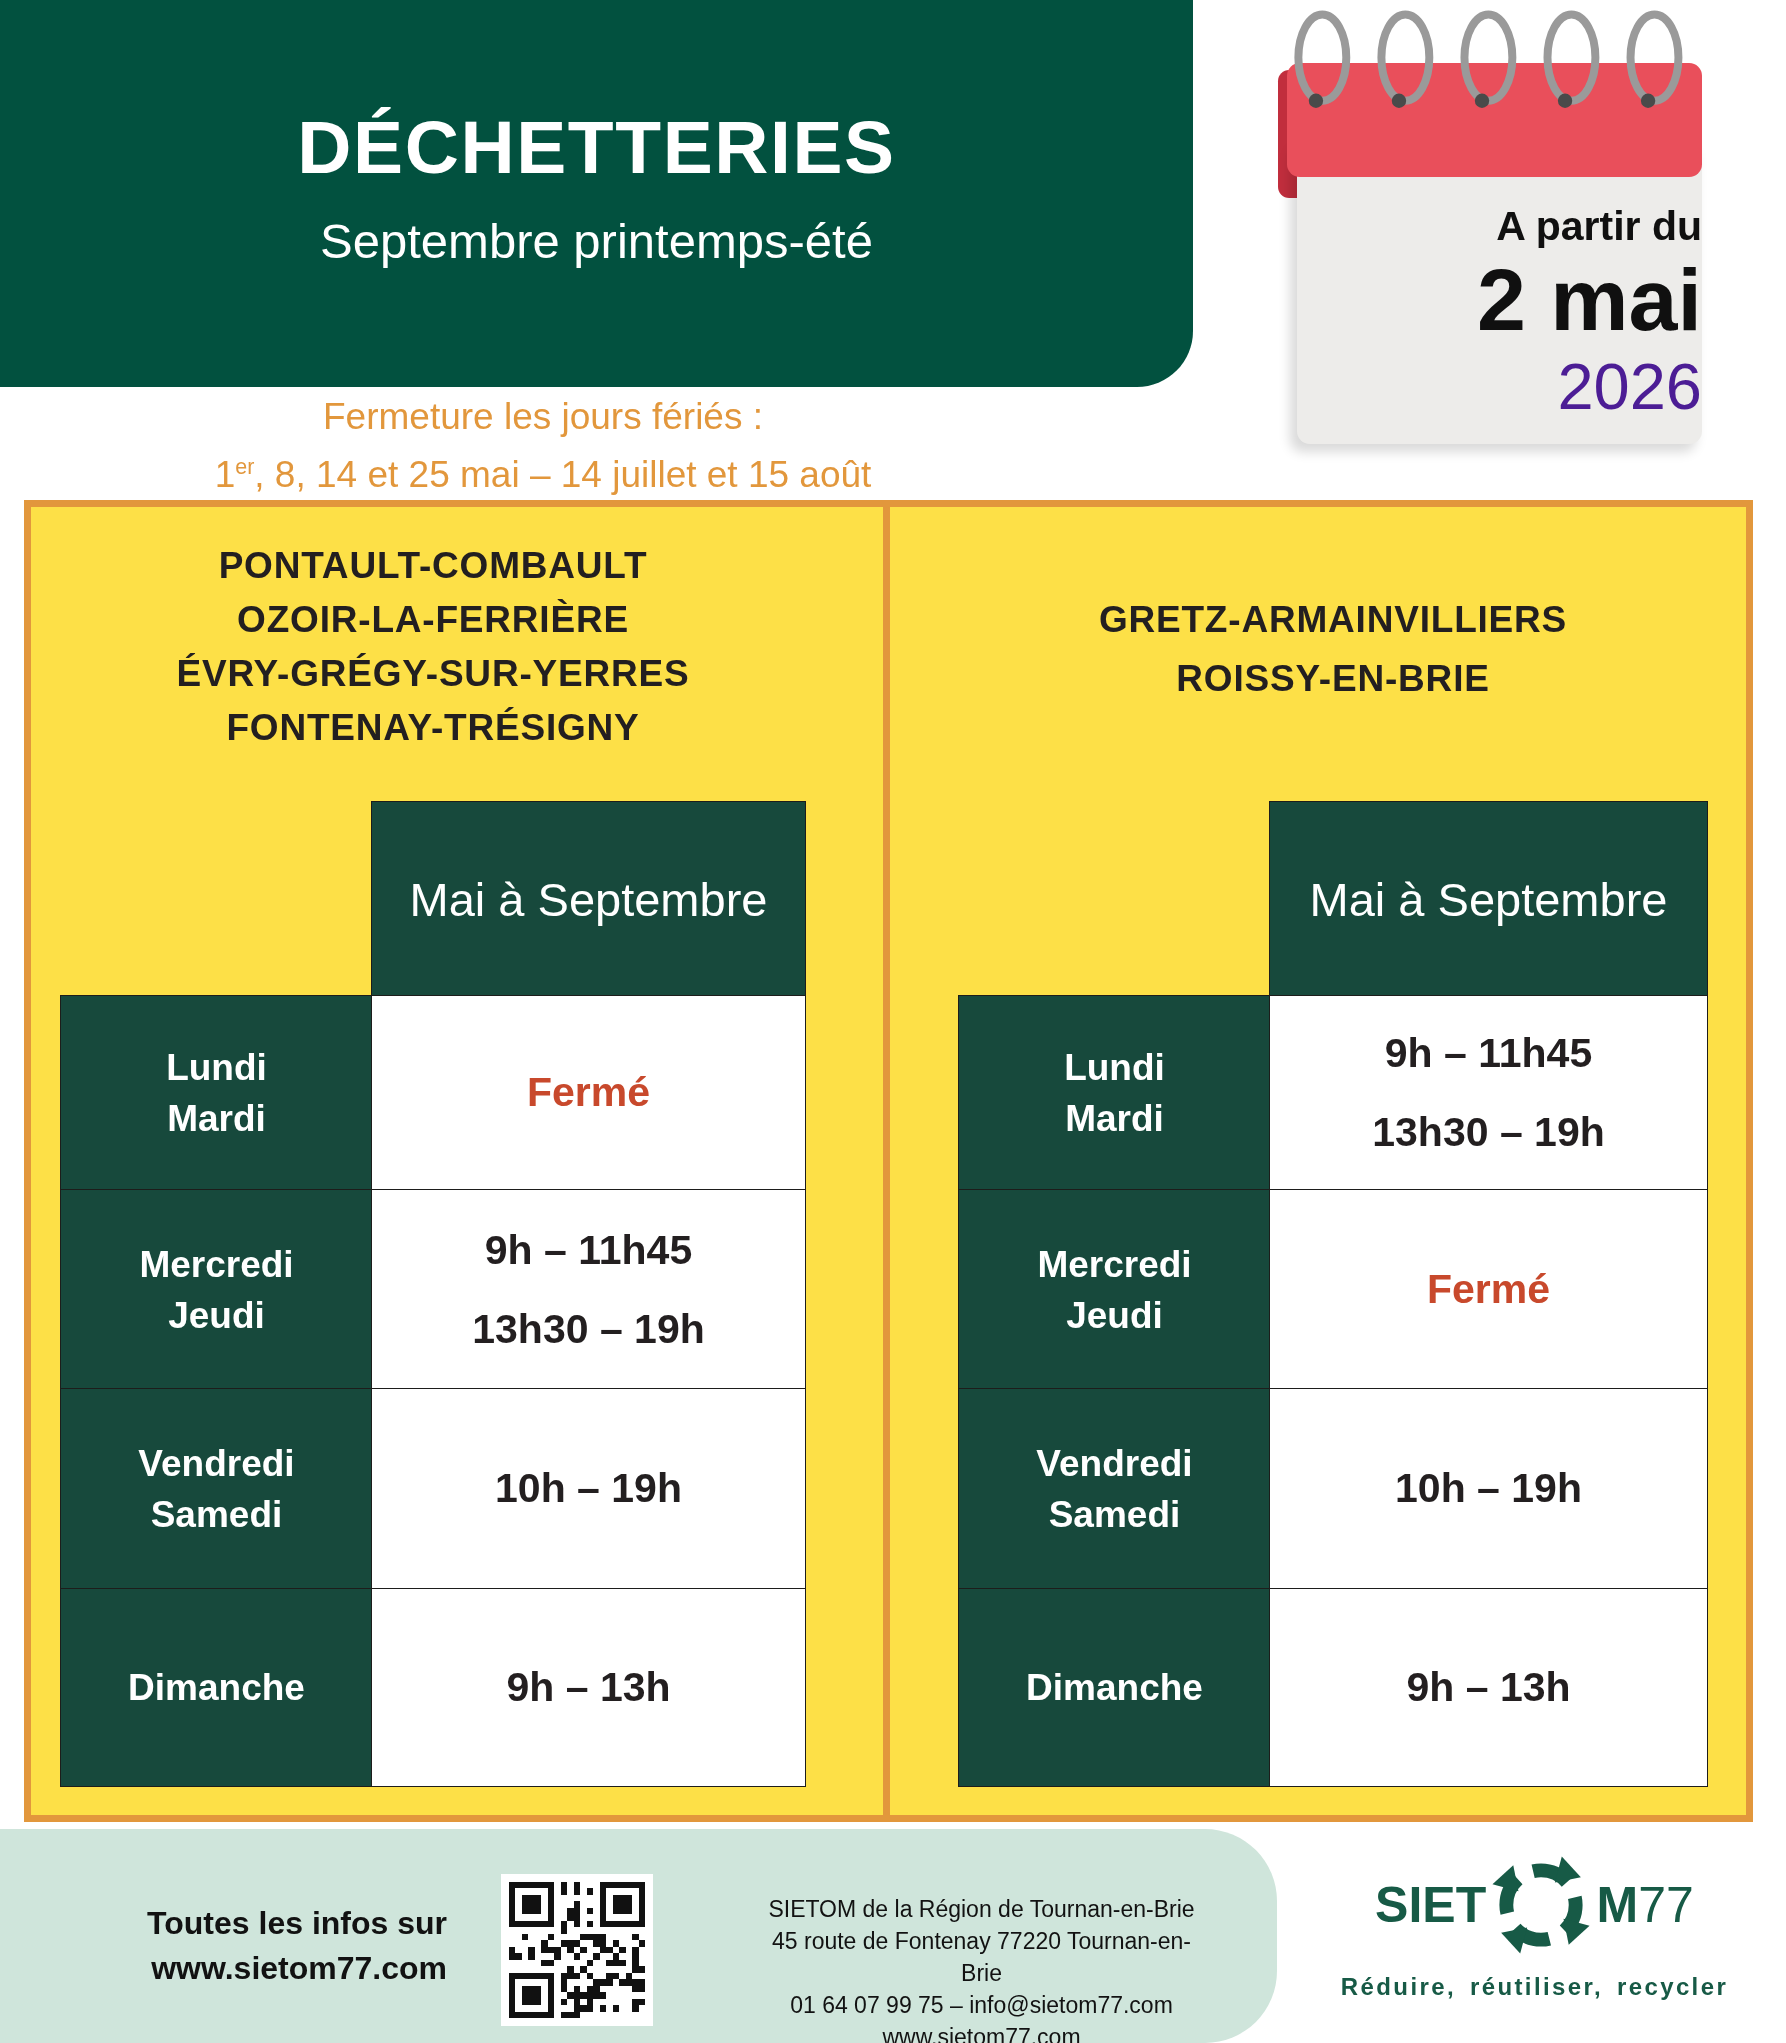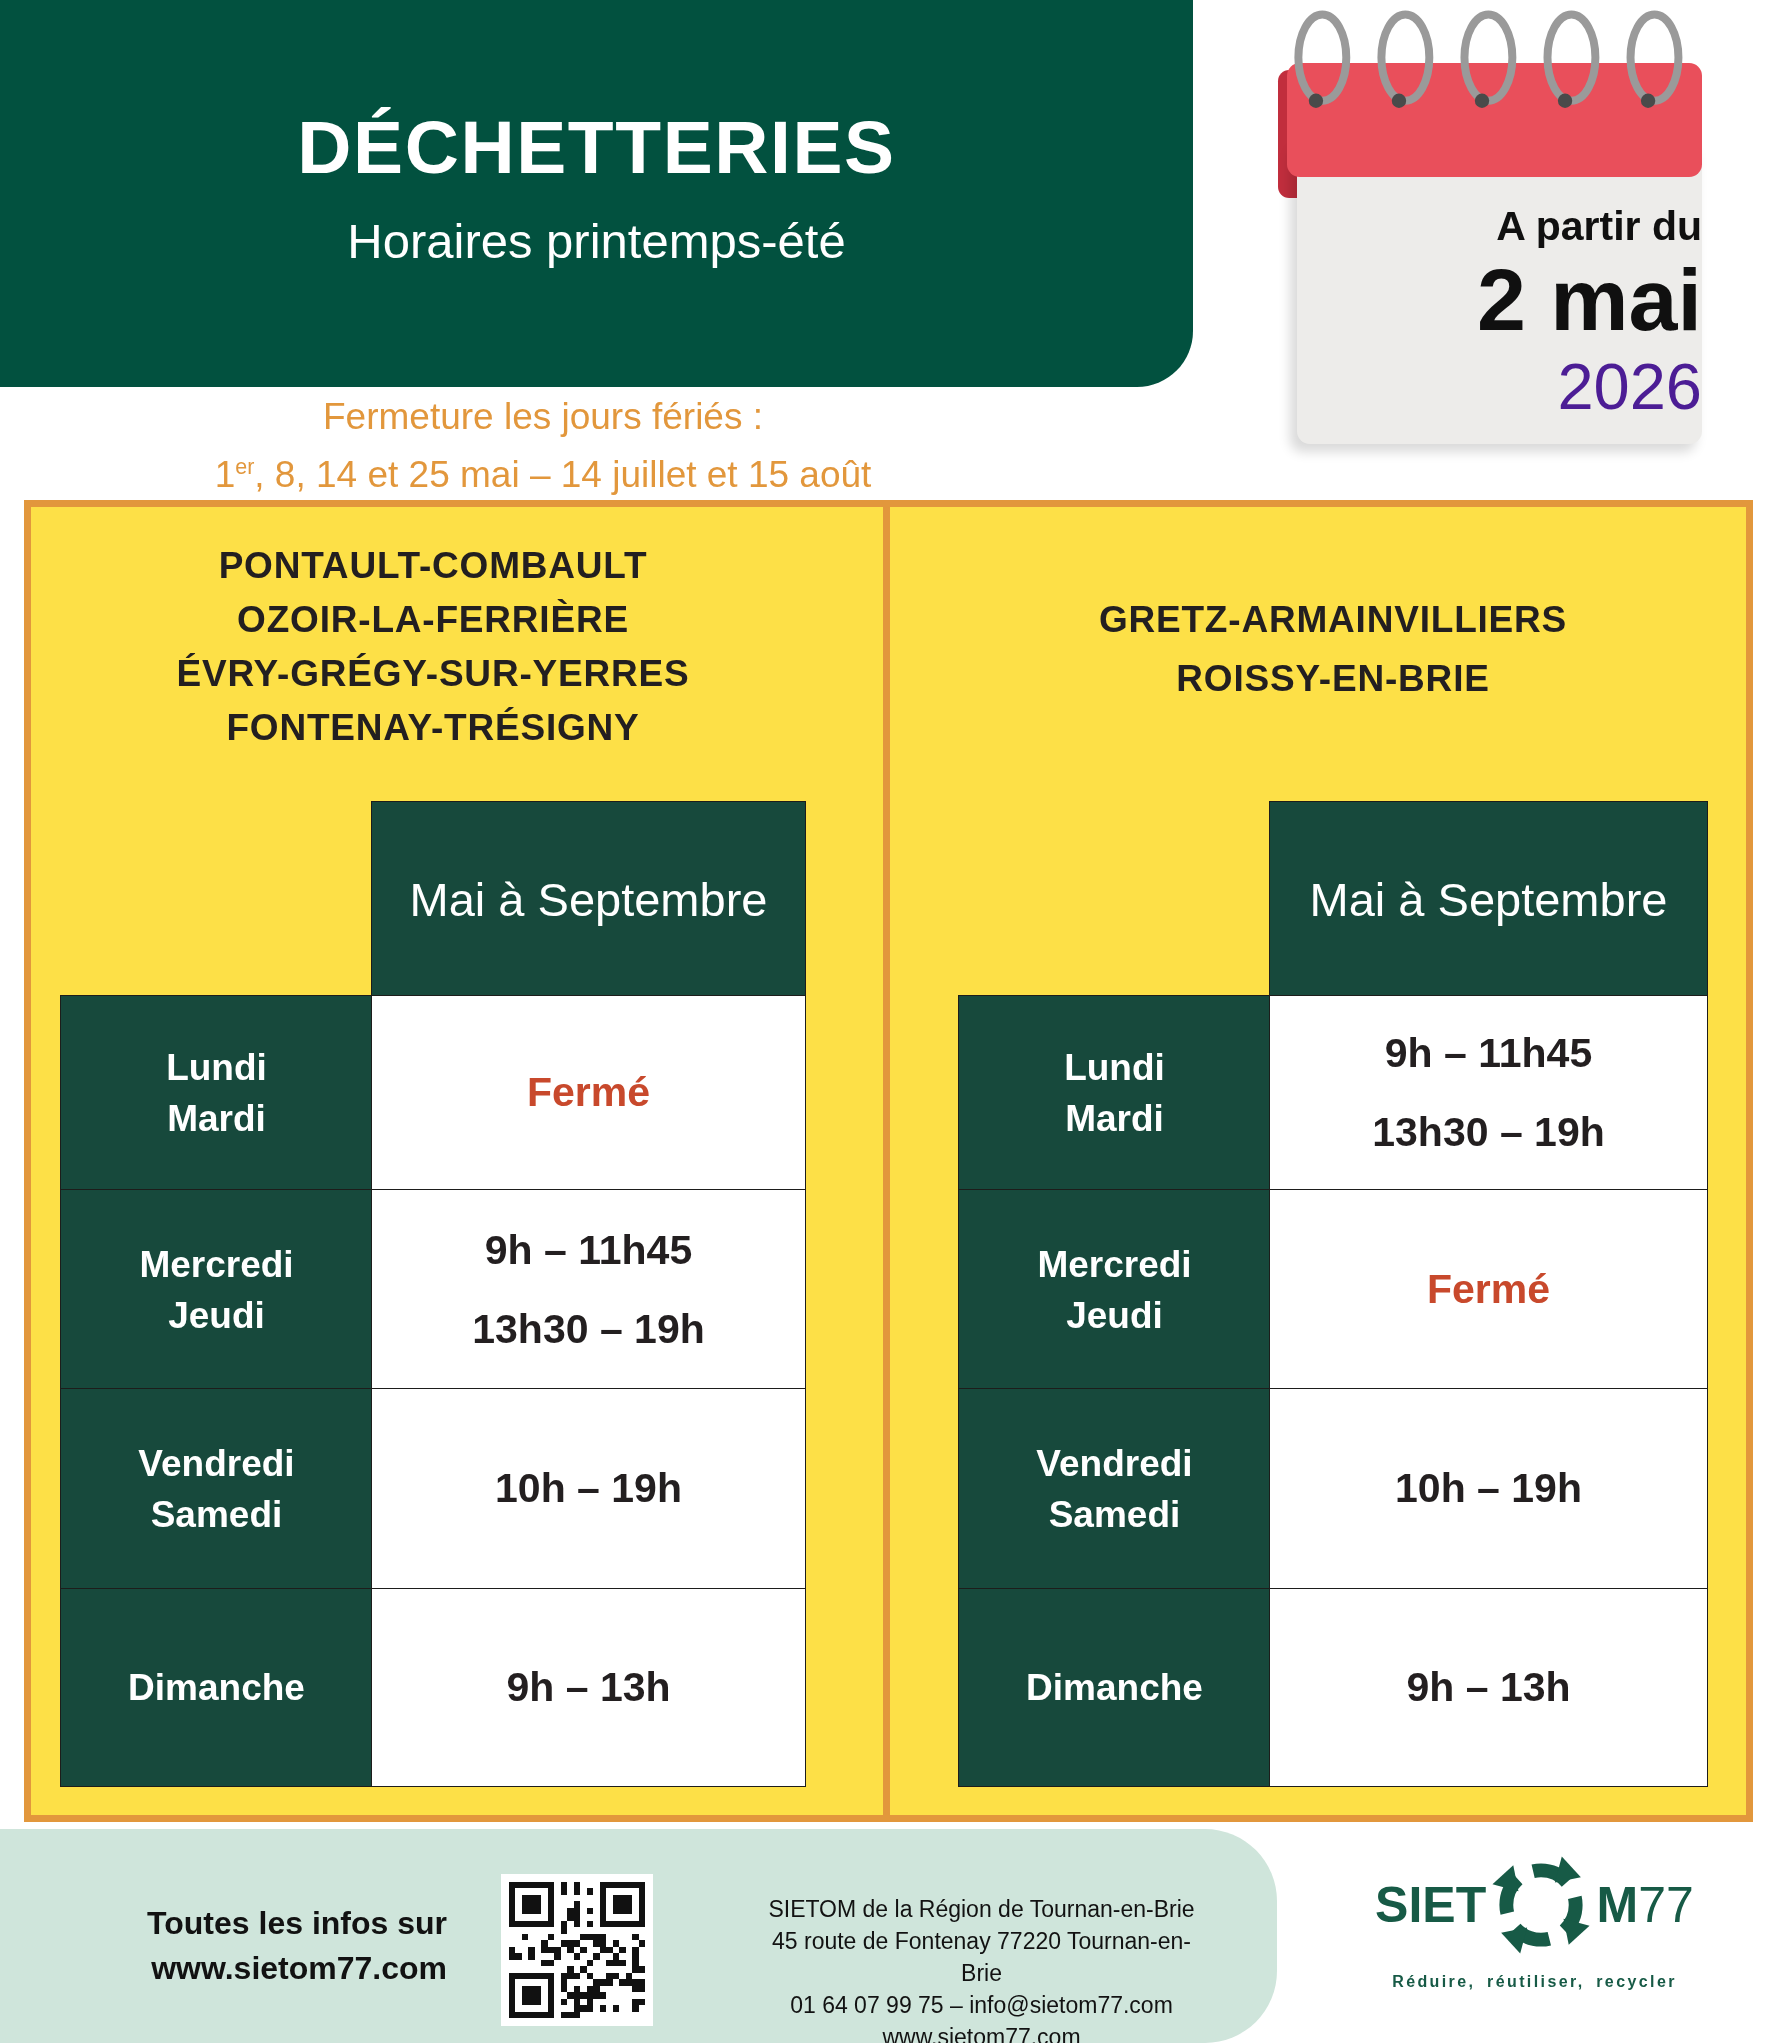--- a/index.html
+++ b/index.html
@@ -55,30 +55,30 @@
   .footer-info{position:absolute;left:80px;top:1901px;width:367px;text-align:right;
     font-size:32px;font-weight:bold;color:#121212;line-height:45px;}
   .qr-box{position:absolute;left:501px;top:1874px;width:152px;height:152px;background:#fff;padding:8px;}
   .qr-box svg{width:100%;height:100%;display:block;background:#fff;}
   .address-block{position:absolute;left:758px;top:1893px;width:447px;text-align:center;
     font-size:23px;color:#121212;line-height:32px;font-weight:500;}
   .sietom-logo{position:absolute;left:1299px;top:1853px;width:471px;display:flex;flex-direction:column;align-items:center;}
   .logo-row{display:flex;align-items:center;justify-content:center;color:var(--logo-green);font-size:50px;font-weight:bold;line-height:1;}
   .logo-77{font-weight:normal;}
   .recycle-wrap{width:104px;height:104px;margin:0 3.2px;}
-  .logo-tagline{margin-top:16px;font-size:16px;font-weight:bold;color:var(--logo-green);letter-spacing:2.4px;word-spacing:4.8px;white-space:nowrap;}
+  .logo-tagline{margin-top:16px;font-size:24px;font-weight:bold;color:var(--logo-green);letter-spacing:2.4px;word-spacing:4.8px;white-space:nowrap;}
 </style>
 </head>
 <body>
 
 <div id="poster">
 
   <div class="header-banner">
     <div class="page-title">DÉCHETTERIES</div>
-    <div class="page-subtitle">Horaires printemps-été</div>
+    <div class="page-subtitle">Septembre printemps-été</div>
   </div>
 
   <div class="calendar">
     <div class="cal-tab"></div>
     <div class="cal-page">
       <div class="cal-prefix">A partir du</div>
       <div class="cal-date">2 mai</div>
       <div class="cal-year">2026</div>
     </div>
     <div class="cal-band"></div>

